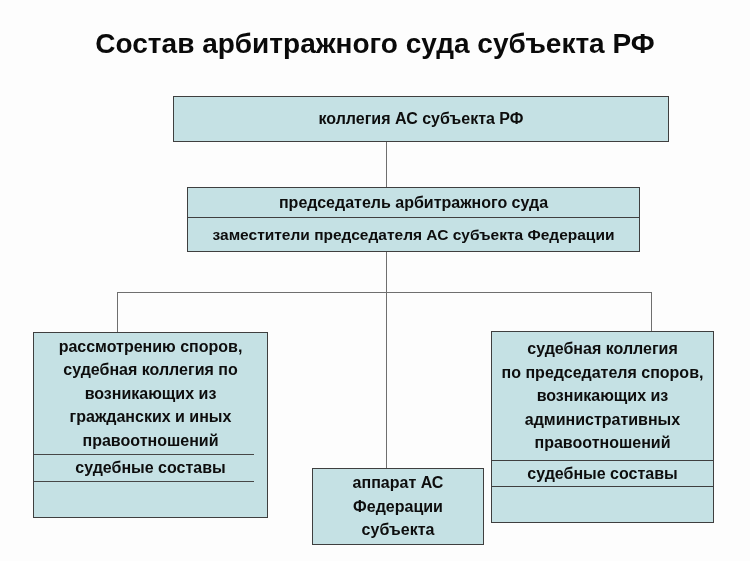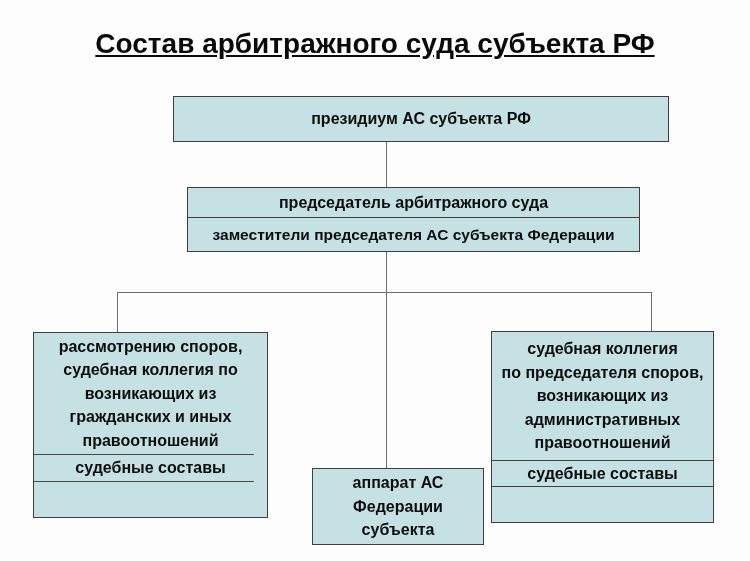--- a/index.html
+++ b/index.html
@@ -15,21 +15,20 @@
     font-family:"Liberation Sans","DejaVu Sans",sans-serif;
     background:var(--background);
     color:var(--text);
     overflow:hidden;
   }
   .stage{position:relative;width:750px;height:561px;background:var(--background);}
   .title{
     position:absolute;left:0;top:28px;width:750px;
     text-align:center;font-size:28px;font-weight:bold;color:#0a0a0a;
     letter-spacing:0px;
-    text-decoration:underline;
   }
   .box{
     position:absolute;
     background:var(--box-fill);
     border:1.5px solid var(--box-border);
     display:flex;flex-direction:column;
   }
   .cell{
     display:flex;align-items:center;justify-content:center;
     text-align:center;font-weight:bold;font-size:16px;color:var(--text);
@@ -48,21 +47,21 @@
 
   <div class="title">Состав арбитражного суда субъекта РФ</div>
 
   <div class="conn v" style="left:386px;top:142px;height:46px"></div>
   <div class="conn v" style="left:386px;top:252px;height:216px"></div>
   <div class="conn h" style="left:117px;top:292px;width:535px"></div>
   <div class="conn v" style="left:117px;top:292px;height:40px"></div>
   <div class="conn v" style="left:651px;top:292px;height:39px"></div>
 
   <div class="box" style="left:173px;top:96px;width:496px;height:46px">
-    <div class="cell" style="flex:1">президиум АС субъекта РФ</div>
+    <div class="cell" style="flex:1">коллегия АС субъекта РФ</div>
   </div>
 
   <div class="box" style="left:187px;top:187px;width:453px;height:65px">
     <div class="cell" style="height:29px">председатель арбитражного суда</div>
     <div class="divider"></div>
     <div class="cell" style="flex:1;font-size:15.5px">заместители председателя АС субъекта Федерации</div>
   </div>
 
   <div class="box" style="left:33px;top:332px;width:235px;height:186px">
     <div class="cell lines" style="height:121px">

